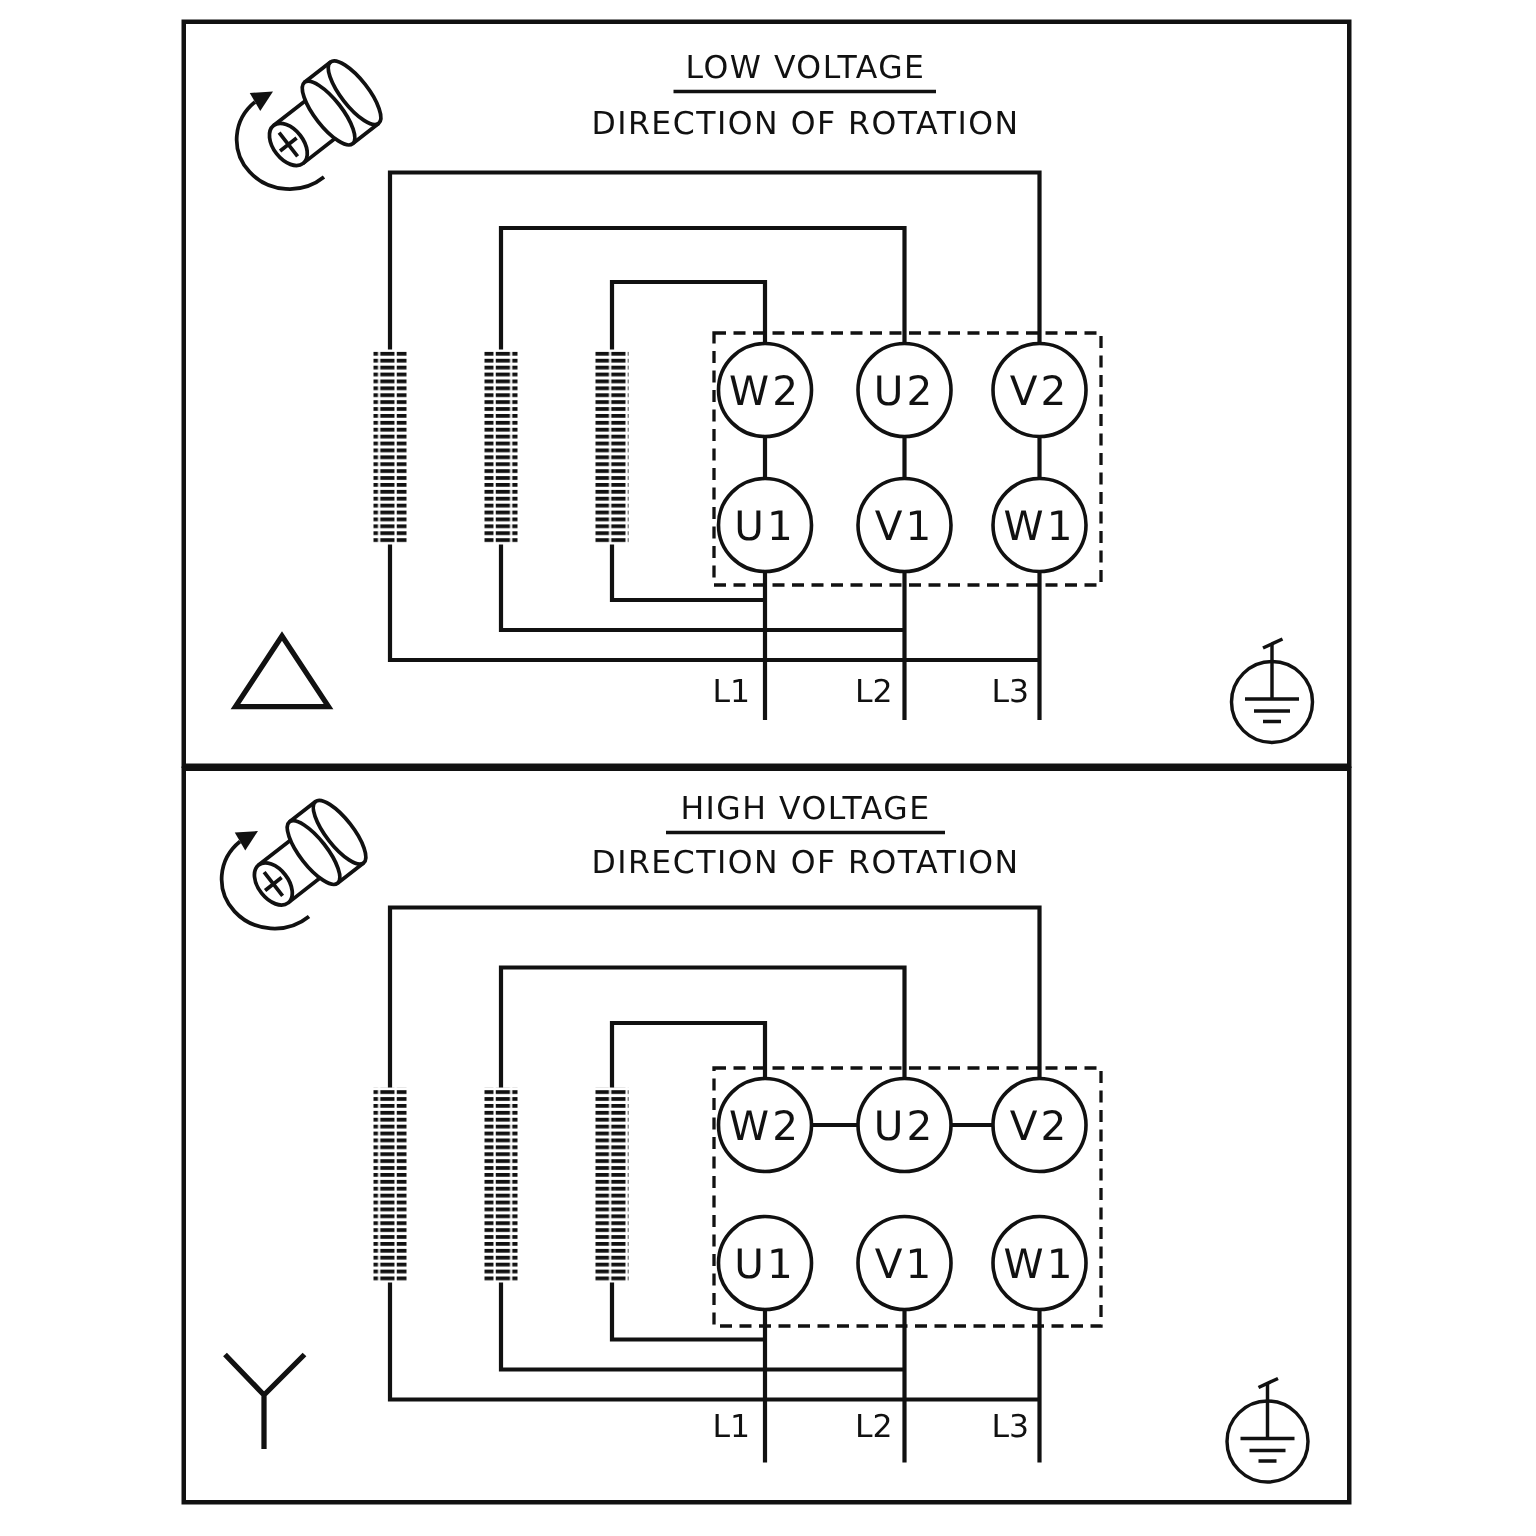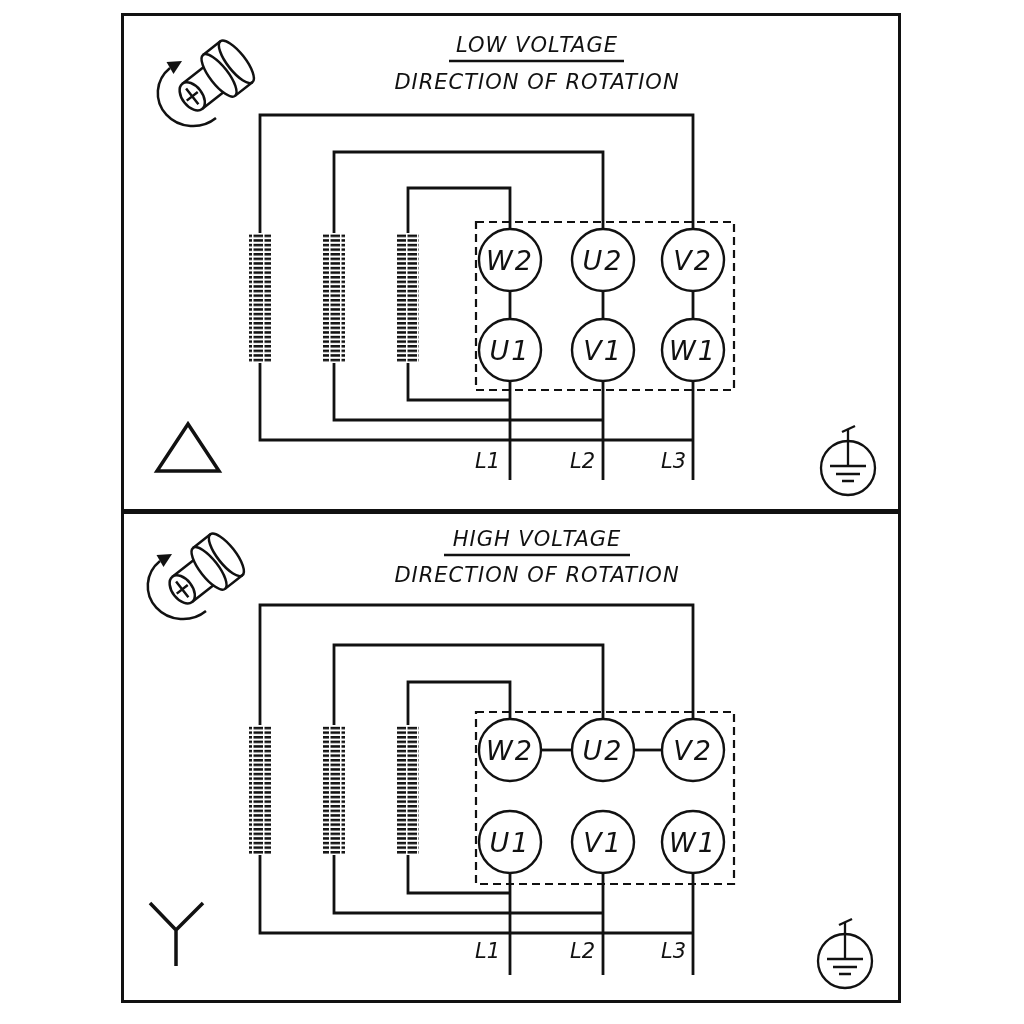--- a/index.html
+++ b/index.html
@@ -1,17 +1,17 @@
 <!DOCTYPE html>
 <html style="--line: #111111; --bg: #ffffff;"><head>
 <meta charset="utf-8">
 <style>
   :root { --line:#111111; --bg:#ffffff; }
   html,body { margin:0; padding:0; background:var(--bg); }
-  .stage { width:1024px; height:1024px; position:relative; background:var(--bg);font-style:italic; }
+  .stage { width:1024px; height:1024px; position:relative; background:var(--bg); }
   svg text { fill:var(--line); font-family:"DejaVu Sans","Liberation Sans",sans-serif; }
   .border-rect { fill:none; stroke:var(--line); stroke-width:3; }
   .wire { fill:none; stroke:var(--line); stroke-width:2.8; }
   .thin { fill:none; stroke:var(--line); stroke-width:2.3; }
   .dashed { fill:none; stroke:var(--line); stroke-width:2.2; stroke-dasharray:8 5; }
   .terminal-circle { fill:#ffffff; stroke:var(--line); stroke-width:2.4; }
   .coil { fill:url(#coilHatch); stroke:none; }
   .title-text { font-size:21px; letter-spacing:1px; text-anchor:middle; }
   .t-label { font-size:27px; letter-spacing:2px; text-anchor:middle; }
   .lead-label { font-size:21px; text-anchor:end; }

